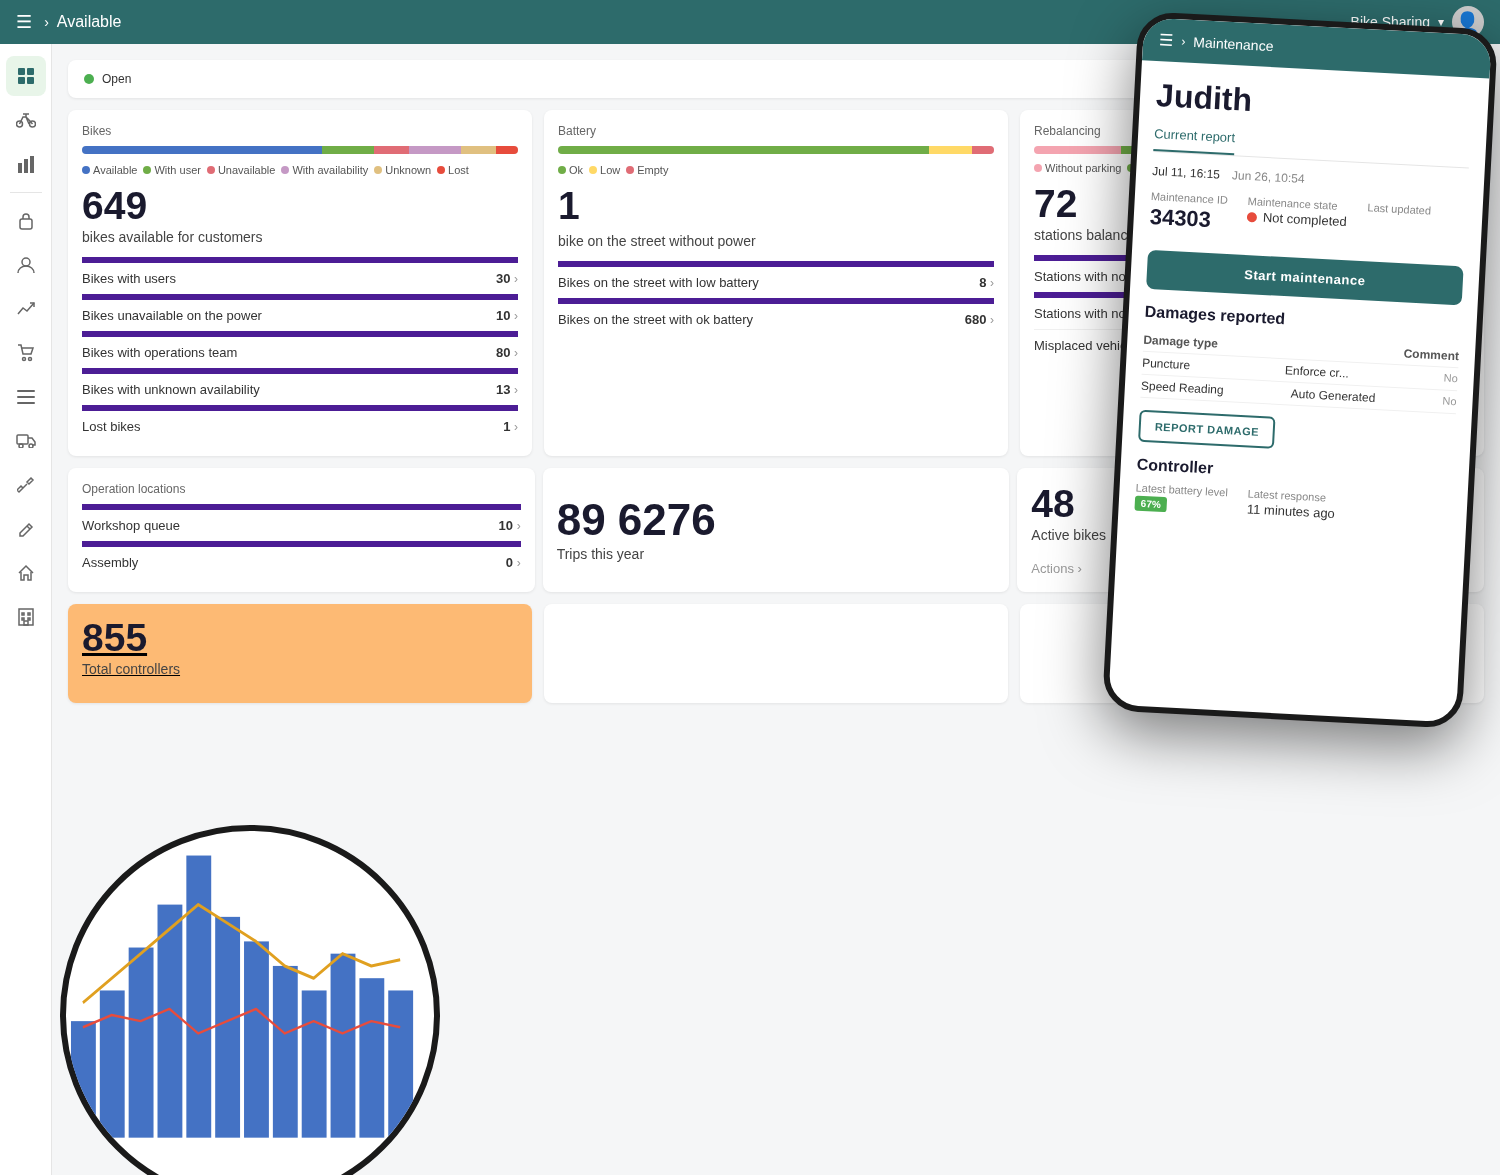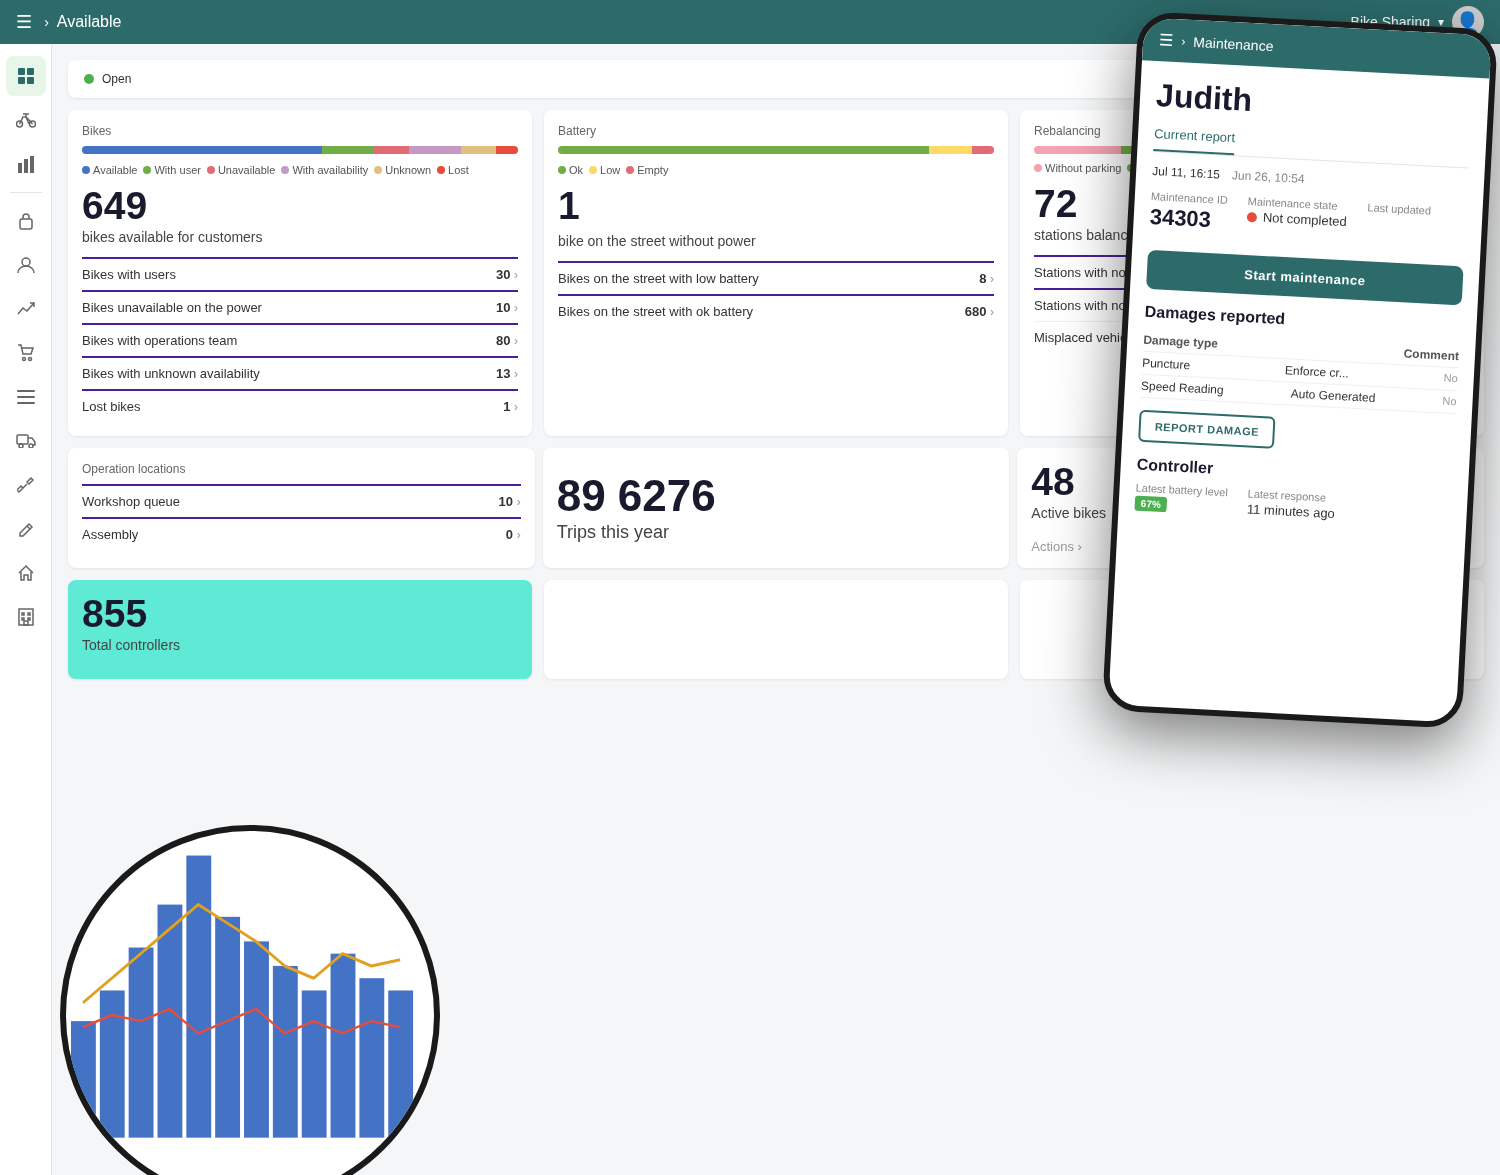--- a/index.html
+++ b/index.html
@@ -197,21 +197,21 @@
       color: #444;
       margin-bottom: 12px;
     }
 
     
     .stat-row {
       display: flex;
       align-items: center;
       justify-content: space-between;
       padding: 8px 0;
-      border-top: 2px solid #4c1d95;
+      border-top: 6px solid #4c1d95;
       font-size: 13px;
       color: #333;
       cursor: pointer;
     }
     .stat-row-value {
       font-weight: 600;
       margin-left: 4px;
     }
     .stat-row-chevron {
       color: #999;
@@ -235,39 +235,40 @@
       flex-direction: column;
       justify-content: center;
     }
     .trips-number {
       font-size: 44px;
       font-weight: 800;
       color: #1a1a2e;
       line-height: 1;
     }
     .trips-label {
-      font-size: 18px;
+      font-size: 14px;
       color: #444;
       margin-top: 4px;
     }
 
     
     .op-card {
       background: white;
       border-radius: 8px;
       padding: 14px;
       box-shadow: 0 1px 3px rgba(0,0,0,0.08);
     }
 
     
     .controllers-card {
-      background: #5eead4;
+      background: #fdba74;
       border-radius: 8px;
       padding: 14px;
       box-shadow: 0 1px 3px rgba(0,0,0,0.08);
+      text-decoration: underline;
     }
 
     
     .active-card {
       background: white;
       border-radius: 8px;
       padding: 14px;
       box-shadow: 0 1px 3px rgba(0,0,0,0.08);
       display: flex;
       flex-direction: column;

